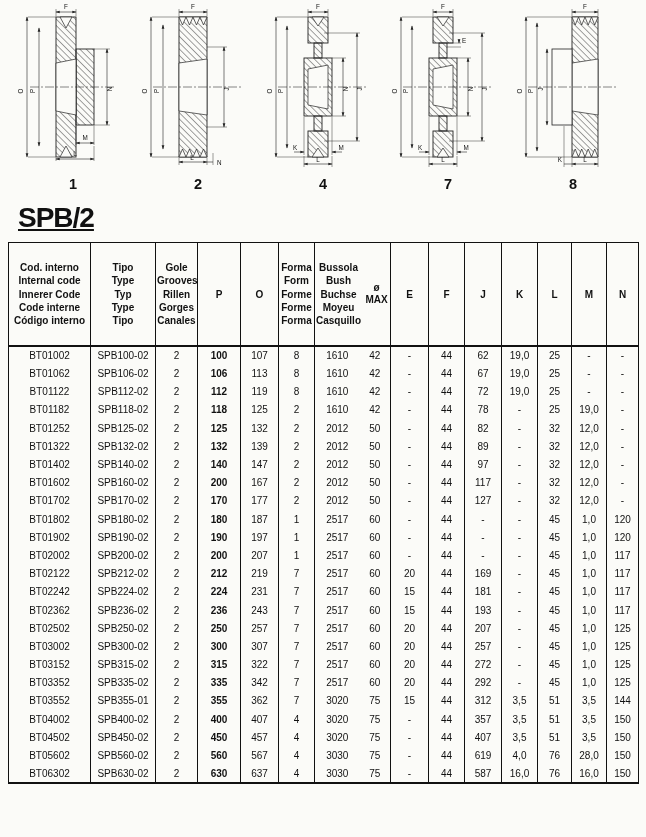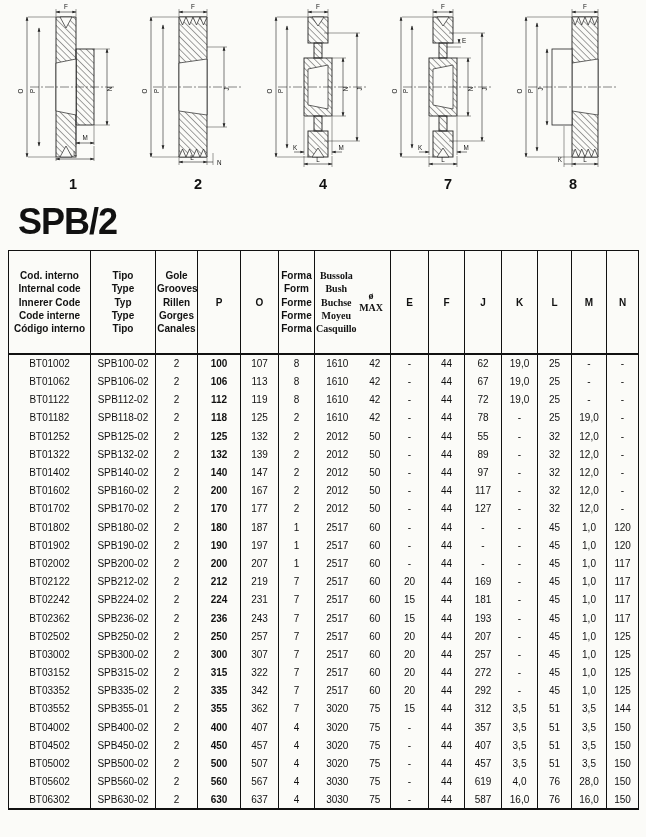--- a/index.html
+++ b/index.html
@@ -24,39 +24,39 @@
 
   .hs   { stroke:#222; stroke-width:0.9; }
   .wsh  { fill:#fbfbf8; stroke:#222; stroke-width:0.7; }
   .dim  { stroke:#222; stroke-width:0.6; }
   .ext  { stroke:#222; stroke-width:0.45; }
   .cl   { stroke:#222; stroke-width:0.55; stroke-dasharray:9 2 2 2; }
   .dletter { font-size:6.3px; fill:#111; font-family:"Liberation Sans",sans-serif; }
 
   
   .title {
-    font-size:36px; font-weight:bold; letter-spacing:-1px;
-    margin:12px 0 10px 18px; line-height:1;
+    font-size:28px; font-weight:bold; letter-spacing:-1px;
+    margin:12px 0 10px 18px; line-height:1;text-decoration:underline;
   }
 
   
   table.spec {
     border-collapse:collapse; table-layout:fixed;
     width:630px; margin:0 8px;
   }
   table.spec thead th {
     border:1px solid #111;
     border-top:1.5px solid #111;
     border-bottom:2.4px solid #111;
     font-size:10px; font-weight:bold;
     line-height:1.32; white-space:pre-line;
     vertical-align:middle; text-align:center;
     padding:5px 1px;
   }
-  .bush-head { display:flex; align-items:center; justify-content:flex-start; gap:2px;font-family:Liberation Serif, serif; }
+  .bush-head { display:flex; align-items:center; justify-content:space-between; gap:2px; }
   .bush-names { white-space:pre-line; }
   .bush-max { display:inline-block; width:25px; white-space:normal; line-height:1.25; }
 
   table.spec tbody td {
     border-left:1px solid #111; border-right:1px solid #111;
     font-size:10px; text-align:center;
     height:18.2px; padding:0 1px;
     vertical-align:middle;
   }
   table.spec tbody { border-bottom:2.4px solid #111; }
@@ -448,21 +448,21 @@
           <td class="c0">BT01252</td>
           <td class="c1">SPB125-02</td>
           <td class="c2">2</td>
           <td class="c3">125</td>
           <td class="c4">132</td>
           <td class="c5">2</td>
           <td class="c6">2012</td>
           <td class="c7">50</td>
           <td class="c8">-</td>
           <td class="c9">44</td>
-          <td class="c10">55</td>
+          <td class="c10">82</td>
           <td class="c11">-</td>
           <td class="c12">32</td>
           <td class="c13">12,0</td>
           <td class="c14">-</td>
         </tr>
         <tr>
           <td class="c0">BT01322</td>
           <td class="c1">SPB132-02</td>
           <td class="c2">2</td>
           <td class="c3">132</td>
@@ -744,37 +744,20 @@
           <td class="c7">75</td>
           <td class="c8">-</td>
           <td class="c9">44</td>
           <td class="c10">407</td>
           <td class="c11">3,5</td>
           <td class="c12">51</td>
           <td class="c13">3,5</td>
           <td class="c14">150</td>
         </tr>
         <tr>
-          <td class="c0">BT05002</td>
-          <td class="c1">SPB500-02</td>
-          <td class="c2">2</td>
-          <td class="c3">500</td>
-          <td class="c4">507</td>
-          <td class="c5">4</td>
-          <td class="c6">3020</td>
-          <td class="c7">75</td>
-          <td class="c8">-</td>
-          <td class="c9">44</td>
-          <td class="c10">457</td>
-          <td class="c11">3,5</td>
-          <td class="c12">51</td>
-          <td class="c13">3,5</td>
-          <td class="c14">150</td>
-        </tr>
-        <tr>
           <td class="c0">BT05602</td>
           <td class="c1">SPB560-02</td>
           <td class="c2">2</td>
           <td class="c3">560</td>
           <td class="c4">567</td>
           <td class="c5">4</td>
           <td class="c6">3030</td>
           <td class="c7">75</td>
           <td class="c8">-</td>
           <td class="c9">44</td>

